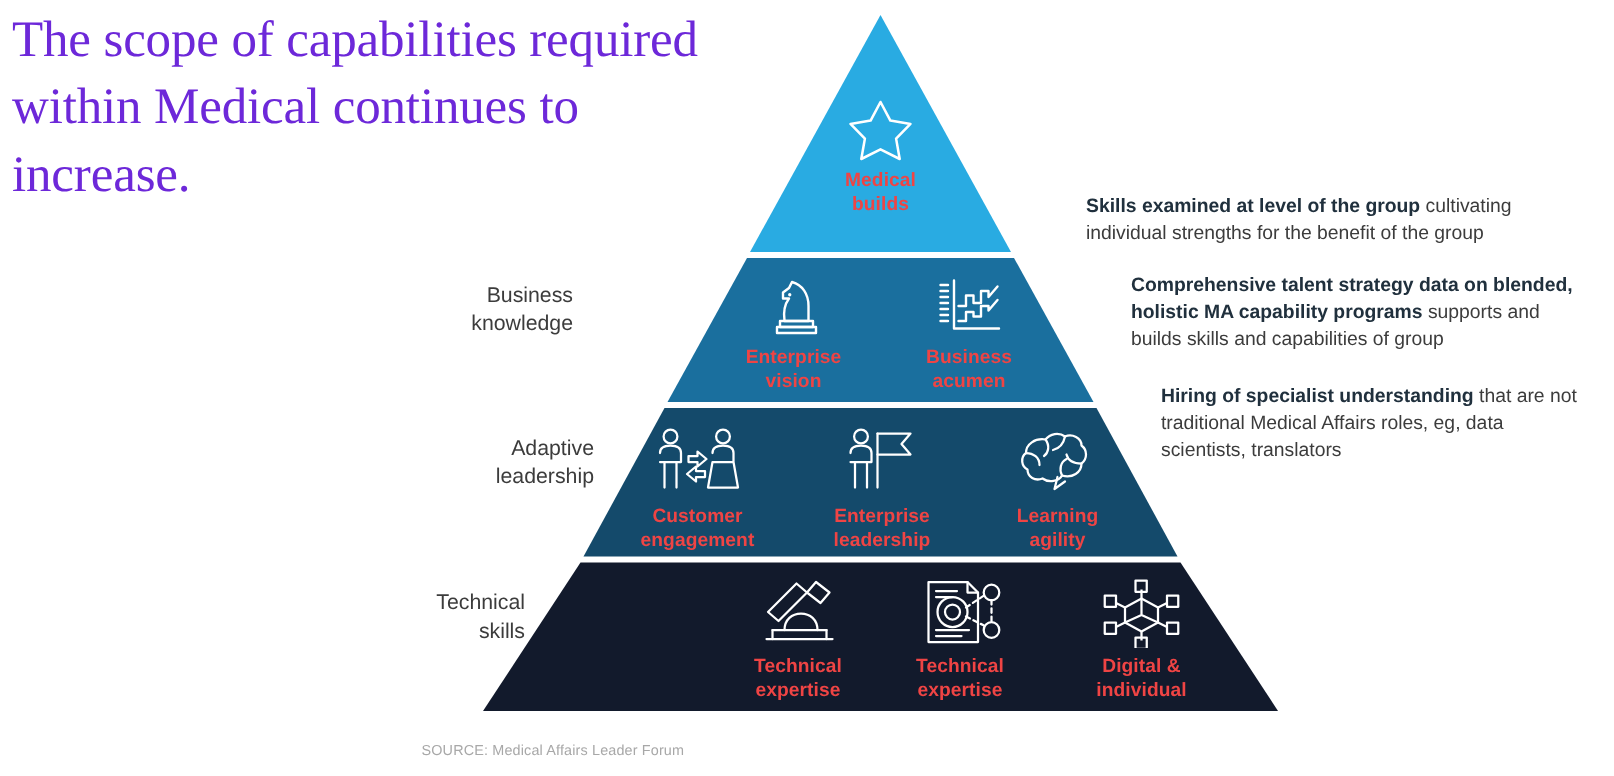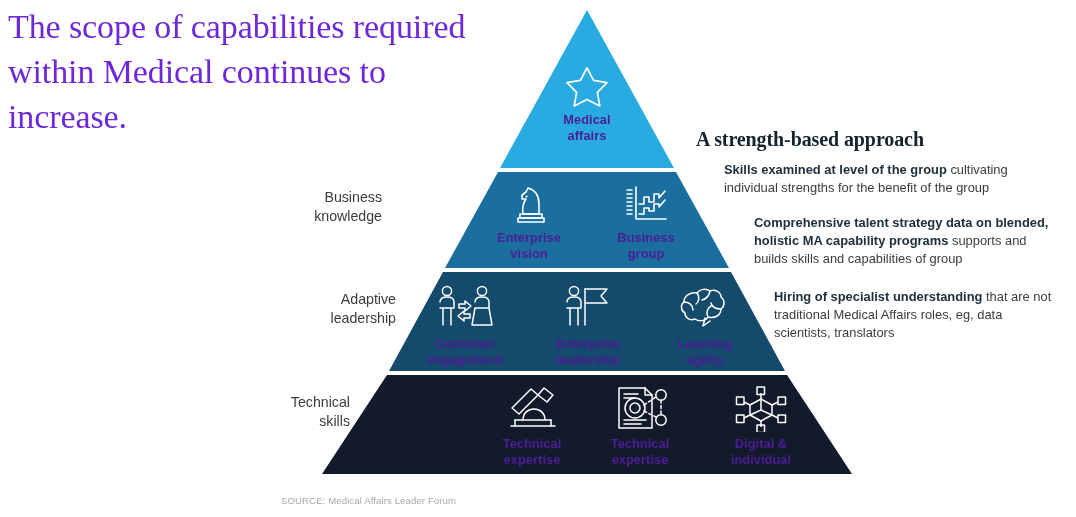--- a/index.html
+++ b/index.html
@@ -39,21 +39,21 @@
   #pyramid-svg {
     position: absolute;
     left: 0;
     top: 0;
   }
 
   
   .tier-cell {
     position: absolute;
     text-align: center;
-    color: #4c1d95;
+    color: #ef4444;
     font-size: 12.8px;
     line-height: 1.22;
     font-weight: bold;
     letter-spacing: 0.05px;
     pointer-events: none;
   }
   .tier-cell .cell-label {
     display: block;
     white-space: nowrap;
   }
@@ -140,21 +140,21 @@
   <div class="side-label" style="left:212px; top:393px; width:138px;">
     <span>Technical</span><br>
     <span>skills</span>
   </div>
 
   <div class="tier-cell" style="left:531px; top:64px; width:112px;">
     <svg class="icon-box" width="44" height="44" viewBox="0 0 44 44">
       <polygon points="22,4 28.6,16.4 42,18.6 32.4,28.4 34.8,42 22,35.6 9.2,42 11.6,28.4 2,18.6 15.4,16.4" fill="none" stroke="#ffffff" stroke-width="1.7" stroke-linejoin="round"></polygon>
     </svg>
     <span class="cell-label">Medical</span>
-    <span class="cell-label">affairs</span>
+    <span class="cell-label">builds</span>
   </div>
 
   <div class="tier-cell" style="left:473px; top:184px; width:112px;">
     <svg class="icon-box" width="40" height="42" viewBox="0 0 40 42">
       <g fill="none" stroke="#ffffff" stroke-width="1.6" stroke-linejoin="round" stroke-linecap="round">
         <path d="M14 30 C13 23 14 19 17 15 L13 15 L13 11 L17 8 L19 4 C26 6 30 12 30 20 L30 30 Z"></path>
         <circle cx="17.5" cy="12.5" r="1.1" fill="#ffffff" stroke="none"></circle>
         <rect x="11" y="30" width="22" height="4"></rect>
         <rect x="9" y="34" width="26" height="4"></rect>
       </g>
@@ -166,21 +166,21 @@
   <div class="tier-cell" style="left:590px; top:184px; width:112px;">
     <svg class="icon-box" width="48" height="42" viewBox="0 0 48 42">
       <g fill="none" stroke="#ffffff" stroke-width="1.6" stroke-linecap="round" stroke-linejoin="round">
         <path d="M14 3 L14 35 L44 35"></path>
         <path d="M17 20 L22 20 L22 13 L27 13 L27 18 L32 18 L32 10 L37 10 L37 14 L43 7"></path>
         <path d="M17 30 L22 30 L22 24 L27 24 L27 27 L32 27 L32 20 L37 20 L37 23 L43 16"></path>
         <path d="M5 6 L10 6 M5 10 L10 10 M5 14 L10 14 M5 18 L10 18 M5 22 L10 22 M5 26 L10 26 M5 30 L10 30"></path>
       </g>
     </svg>
     <span class="cell-label">Business</span>
-    <span class="cell-label">group</span>
+    <span class="cell-label">acumen</span>
   </div>
 
   <div class="tier-cell" style="left:408px; top:284px; width:114px;">
     <svg class="icon-box" width="62" height="48" viewBox="0 0 62 48">
       <g fill="none" stroke="#ffffff" stroke-width="1.5" stroke-linecap="round" stroke-linejoin="round">
         <circle cx="13" cy="7" r="4.6"></circle>
         <path d="M6 18 C6 14 9 13 13 13 C17 13 20 14 20 18 L20 24 M9 24 L9 41 M17 24 L17 41 M6 24 L20 24"></path>
         <circle cx="48" cy="7" r="4.6"></circle>
         <path d="M41 18 C41 14 44 13 48 13 C52 13 55 14 55 18 L55 24 M55 24 L58 41 L38 41 L41 24 Z"></path>
         <path d="M25 20 L31 20 L31 17 L37 22 L31 27 L31 24 L25 24 Z"></path>
@@ -265,21 +265,20 @@
         <rect x="2.5" y="29" width="7.5" height="7.5"></rect>
         <rect x="2.5" y="11" width="7.5" height="7.5"></rect>
       </g>
     </svg>
     <span class="cell-label">Digital &amp;</span>
     <span class="cell-label">individual</span>
   </div>
 </div>
 
 <div id="right-col">
-  <div id="right-title">A strength-based approach</div>
 
   <div class="callout" id="callout-1">
     <b>Skills examined at level of the group</b><span> cultivating individual strengths for the benefit of the group</span>
   </div>
 
   <div class="callout" id="callout-2">
     <b>Comprehensive talent strategy data on blended, holistic MA capability programs</b><span> supports and builds skills and capabilities of group</span>
   </div>
 
   <div class="callout" id="callout-3">

